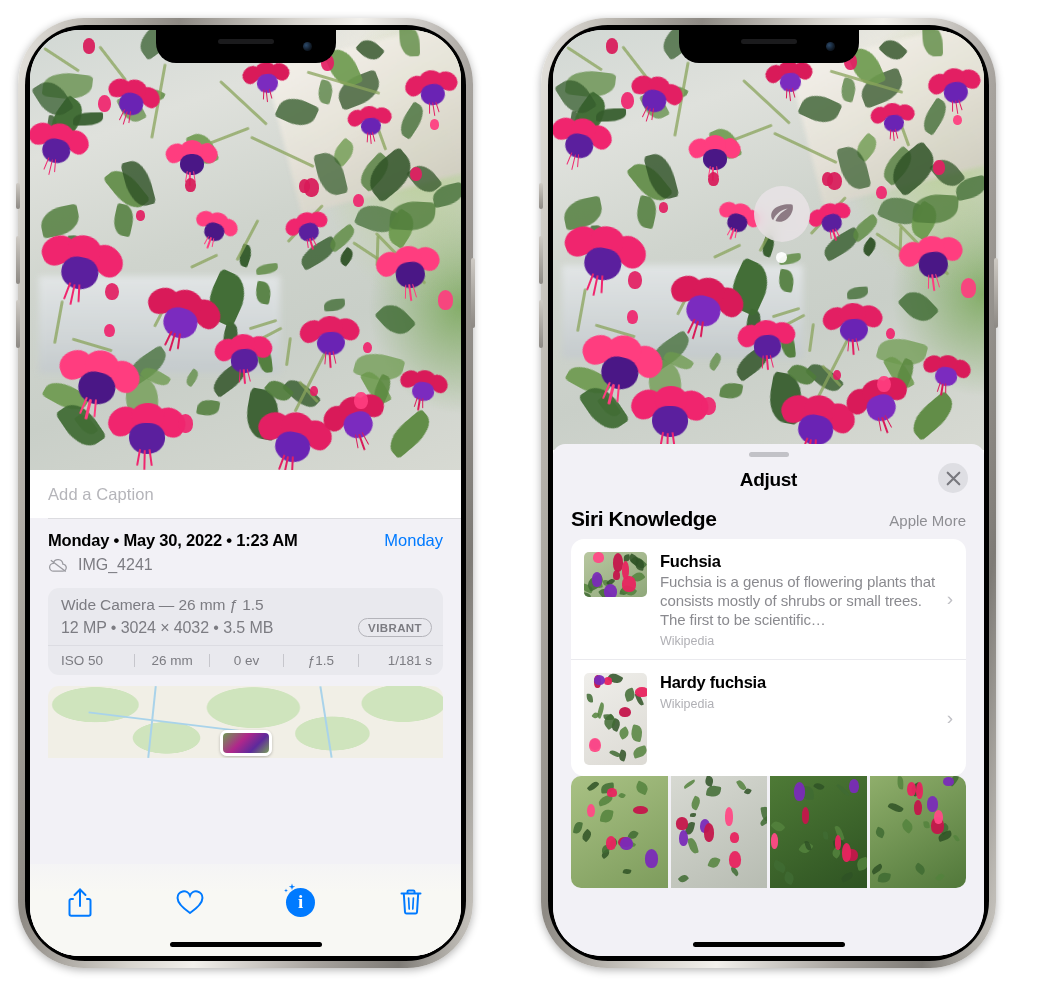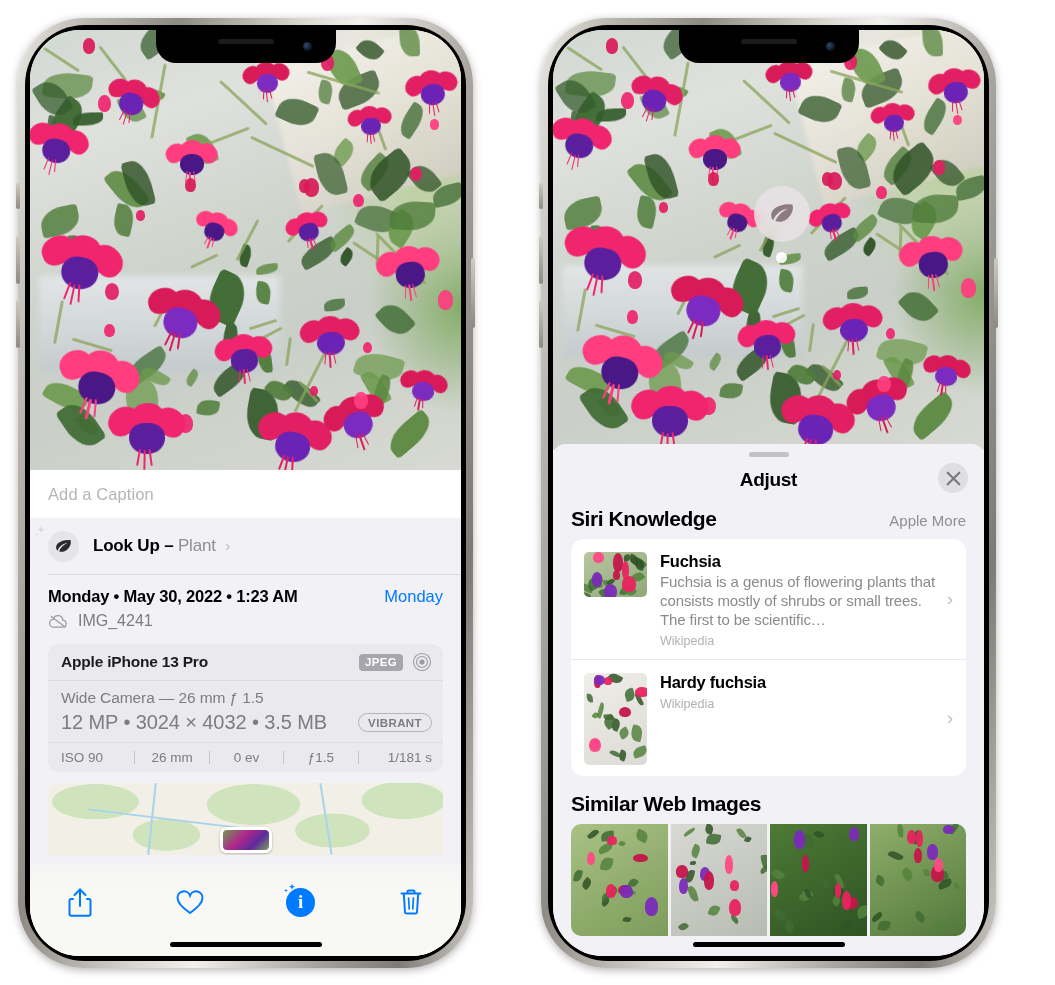--- a/index.html
+++ b/index.html
@@ -122,21 +122,21 @@
   }
   .cam-model { font-size: 15.5px; font-weight: 700; color: #1c1c1e; letter-spacing: -.2px; }
   .cam-head-right { display: flex; align-items: center; gap: 9px; }
   .jpeg-badge {
     background: #a6a6ad; color: #fff; font-size: 11.5px; font-weight: 700;
     padding: 2.5px 6px; border-radius: 4px; letter-spacing: .3px;
   }
   .cam-body { padding: 8px 11px 8px 13px; border-bottom: 1px solid #dcdce2; }
   .cam-lens { font-size: 15.5px; color: #7c7c82; letter-spacing: -.1px; }
   .cam-row2 { display: flex; align-items: center; justify-content: space-between; margin-top: 4px; }
-  .cam-size { font-size: 20px; color: #7c7c82; letter-spacing: -.1px; }
+  .cam-size { font-size: 16px; color: #7c7c82; letter-spacing: -.1px; }
   .vibrant {
     border: 1px solid #b4b4ba; color: #7c7c82; font-size: 11.5px; font-weight: 600;
     border-radius: 10px; padding: 2.5px 9px; letter-spacing: .4px;
   }
   .cam-exif { display: flex; align-items: center; padding: 7px 11px 7px 13px; }
   .cam-exif .it { flex: 1; text-align: center; font-size: 13.5px; color: #7c7c82; }
   .cam-exif .it:first-child { text-align: left; }
   .cam-exif .it:last-child { text-align: right; }
   .cam-exif .sep { width: 1px; height: 13px; background: #c6c6cc; }
 
@@ -503,74 +503,46 @@
             <div class="bud" style="left:74.94678143176566%;top:37.16786386313283%;width:10.654277564331087px;height:13.31784695541386px;background:#f0256e;opacity:.92;"></div>
             <div class="bud" style="left:24.667655241055254%;top:40.974039096838816%;width:8.361336469818529px;height:10.45167058727316px;background:#e31f63;opacity:.92;"></div>
           </div>
       </div>
 
       <div class="sheet" style="top:440px;">
         <div class="caption-row">
           <span>Add a Caption</span>
         </div>
 
-        <div class="lookup-row">
-          <svg class="sparkles" viewBox="0 0 26 26">
-            <path d="M6 2 L6.9 4.6 L9.5 5.5 L6.9 6.4 L6 9 L5.1 6.4 L2.5 5.5 L5.1 4.6 Z" fill="#d8d8dd"></path>
-            <path d="M1.6 8.4 L2.1 9.8 L3.5 10.3 L2.1 10.8 L1.6 12.2 L1.1 10.8 L-0.3 10.3 L1.1 9.8 Z" fill="#e0e0e5"></path>
-          </svg>
-          <span class="leaf-circle">
-            <svg width="19" height="19" viewBox="0 0 24 24">
-              <path d="M21 4c-4 -1 -12 0 -16 4 c-3.2 3.2 -2.6 7.6 -0.6 9.4 C7 11 12 8.2 17 7.2 C13 9.4 8.6 12.4 6.4 18 c2.4 1.2 7.2 1 10.4 -2.2 C21 11.6 22 7.6 21 4 Z" fill="#2b2b2e"></path>
-            </svg>
-          </span>
-          <span class="lookup-text">
-            <span>Look Up</span>
-            <span>–</span>
-            <span class="sub">Plant</span>
-            <span class="chev-sm">›</span>
-          </span>
-        </div>
         <div class="hr"></div>
 
         <div class="meta">
           <div class="meta-line1">
             <span class="meta-date">Monday • May 30, 2022 • 1:23 AM</span>
             <span class="adjust">Monday</span>
           </div>
           <div class="meta-line2">
             <svg width="21" height="15" viewBox="0 0 26 18">
               <path d="M7 16 h11 a4.4 4.4 0 0 0 0.4 -8.8 A6 6 0 0 0 6.6 6.4 A4.8 4.8 0 0 0 7 16 Z" fill="none" stroke="#9a9aa0" stroke-width="1.6"></path>
               <line x1="3.5" y1="2.5" x2="22" y2="16.5" stroke="#9a9aa0" stroke-width="1.6"></line>
             </svg>
             <span class="meta-file">IMG_4241</span>
           </div>
         </div>
 
         <div class="cam-card">
-          <div class="cam-head">
-            <span class="cam-model">Apple iPhone 13 Pro</span>
-            <span class="cam-head-right">
-              <span class="jpeg-badge">JPEG</span>
-              <svg width="20" height="20" viewBox="0 0 24 24">
-                <circle cx="12" cy="12" r="10.2" fill="none" stroke="#9a9aa0" stroke-width="1.3"></circle>
-                <circle cx="12" cy="12" r="6.6" fill="none" stroke="#9a9aa0" stroke-width="1.3"></circle>
-                <circle cx="12" cy="12" r="3.1" fill="#9a9aa0"></circle>
-              </svg>
-            </span>
-          </div>
           <div class="cam-body">
             <div class="cam-lens">Wide Camera — 26 mm ƒ 1.5</div>
             <div class="cam-row2">
               <span class="cam-size">12 MP • 3024 × 4032 • 3.5 MB</span>
               <span class="vibrant">VIBRANT</span>
             </div>
           </div>
           <div class="cam-exif">
-            <span class="it">ISO 90</span>
+            <span class="it">ISO 50</span>
             <span class="sep"></span>
             <span class="it">26 mm</span>
             <span class="sep"></span>
             <span class="it">0 ev</span>
             <span class="sep"></span>
             <span class="it">ƒ1.5</span>
             <span class="sep"></span>
             <span class="it">1/181 s</span>
           </div>
         </div>
@@ -981,23 +953,20 @@
                 <div style="position:absolute;left:15.478609390314022%;top:1.5369088656906547%;width:11.615259076289487px;height:10.909571648998918px;border-radius:50% 50% 44% 44%;background:#7a2bb8;opacity:.95;"></div>
               </span>
             <span class="know-txt">
               <div class="know-name">Hardy fuchsia</div>
               <div class="know-src">Wikipedia</div>
             </span>
             <span class="chev-row">›</span>
           </div>
         </div>
 
-        <div class="web-head">
-          <span class="sec-title">Similar Web Images</span>
-        </div>
         <div class="web-strip">
           <span class="web-img" id="web-0">
               <div style="position:absolute;inset:0;background:linear-gradient(150deg,#a9c184,#7d9c5c);"></div>
               <div style="position:absolute;left:60.59243441959491%;top:48.352117560967855%;width:8.233771325663557px;height:9.288957836706636px;border-radius:60% 12% 60% 12%;background:#3f6b33;transform:rotate(210.00958452467322deg);opacity:.85;"></div>
               <div style="position:absolute;left:53.967864061690804%;top:57.8043194086311%;width:12.714190486685462px;height:4.695548296298622px;border-radius:60% 12% 60% 12%;background:#54823d;transform:rotate(209.67760215032735deg);opacity:.85;"></div>
               <div style="position:absolute;left:30.714509501454657%;top:66.73652175196285%;width:8.991649152707145px;height:5.989427686664009px;border-radius:60% 12% 60% 12%;background:#2f5226;transform:rotate(321.4629329747814deg);opacity:.85;"></div>
               <div style="position:absolute;left:39.58507730419984%;top:56.76688006183453%;width:8.5660419480717px;height:7.130670072106025px;border-radius:60% 12% 60% 12%;background:#3f6b33;transform:rotate(321.02239623713416deg);opacity:.85;"></div>
               <div style="position:absolute;left:27.89345742570863%;top:17.882175453883676%;width:15.082308177874566px;height:8.418914677770303px;border-radius:60% 12% 60% 12%;background:#54823d;transform:rotate(160.12483127420992deg);opacity:.85;"></div>
               <div style="position:absolute;left:54.14278080600444%;top:82.54568580656577%;width:8.014818669769362px;height:5.0889800792043px;border-radius:60% 12% 60% 12%;background:#2f5226;transform:rotate(13.748670822823733deg);opacity:.85;"></div>
               <div style="position:absolute;left:31.79361607124732%;top:61.18041375148129%;width:8.099452020181088px;height:8.367436649448909px;border-radius:60% 12% 60% 12%;background:#3f6b33;transform:rotate(359.7748662716592deg);opacity:.85;"></div>

